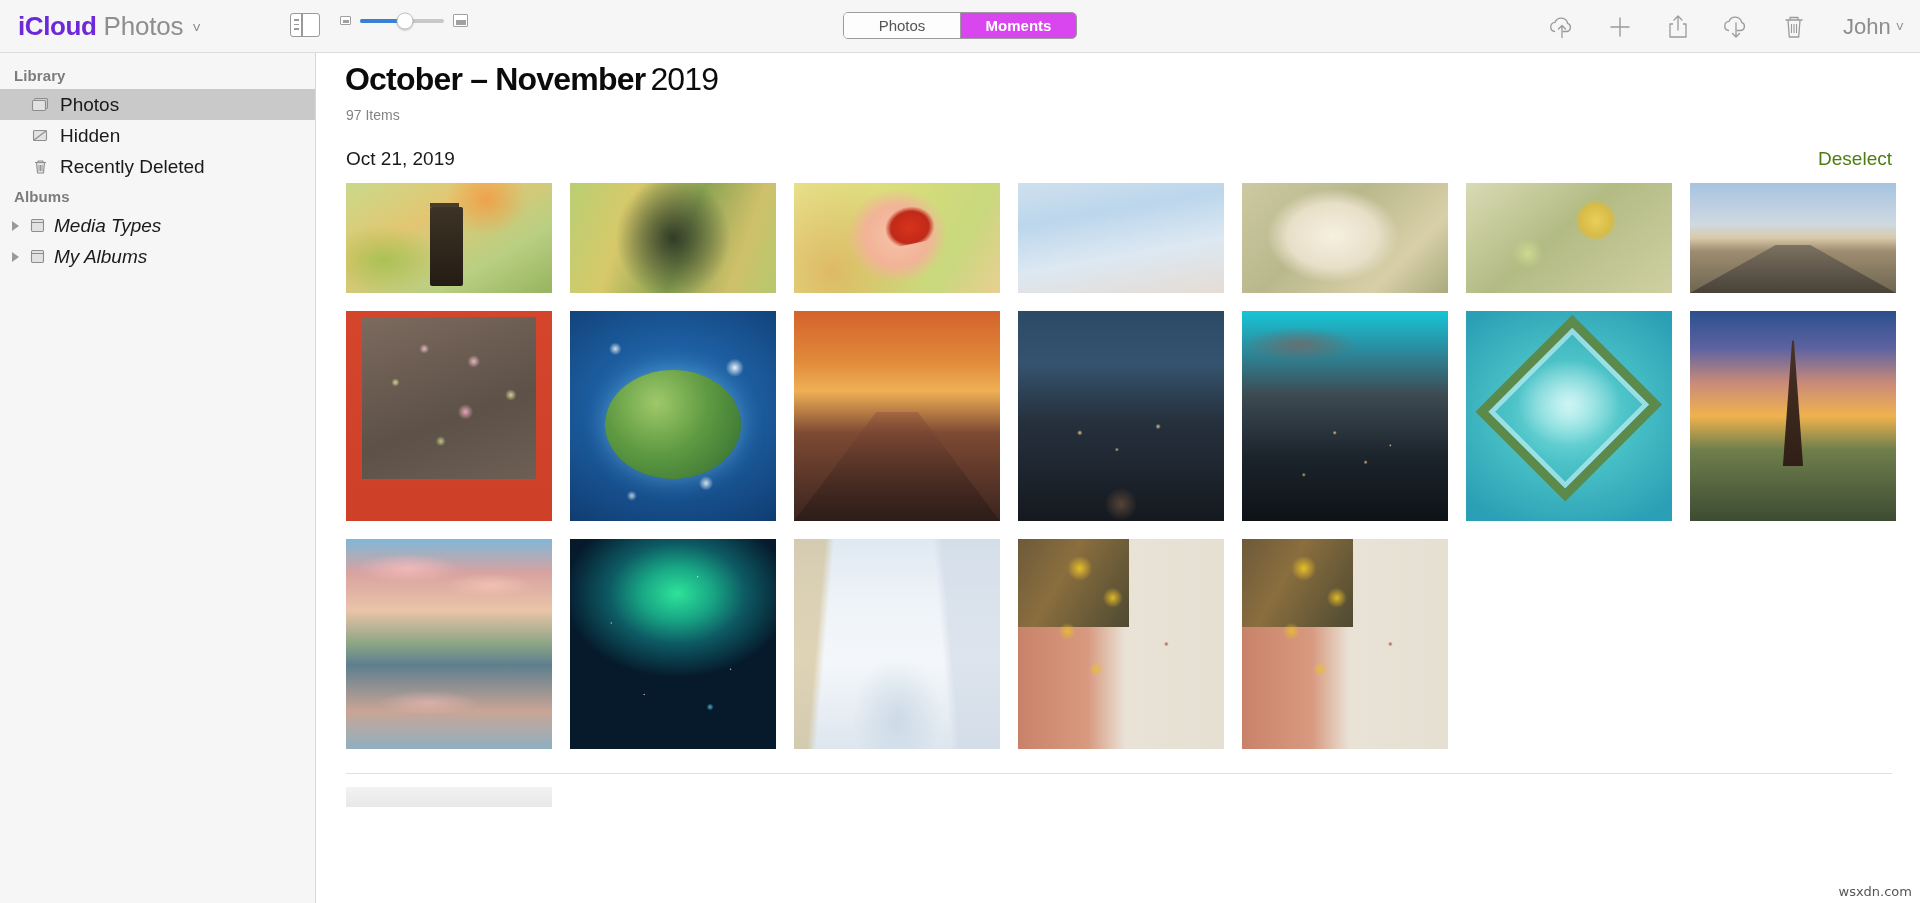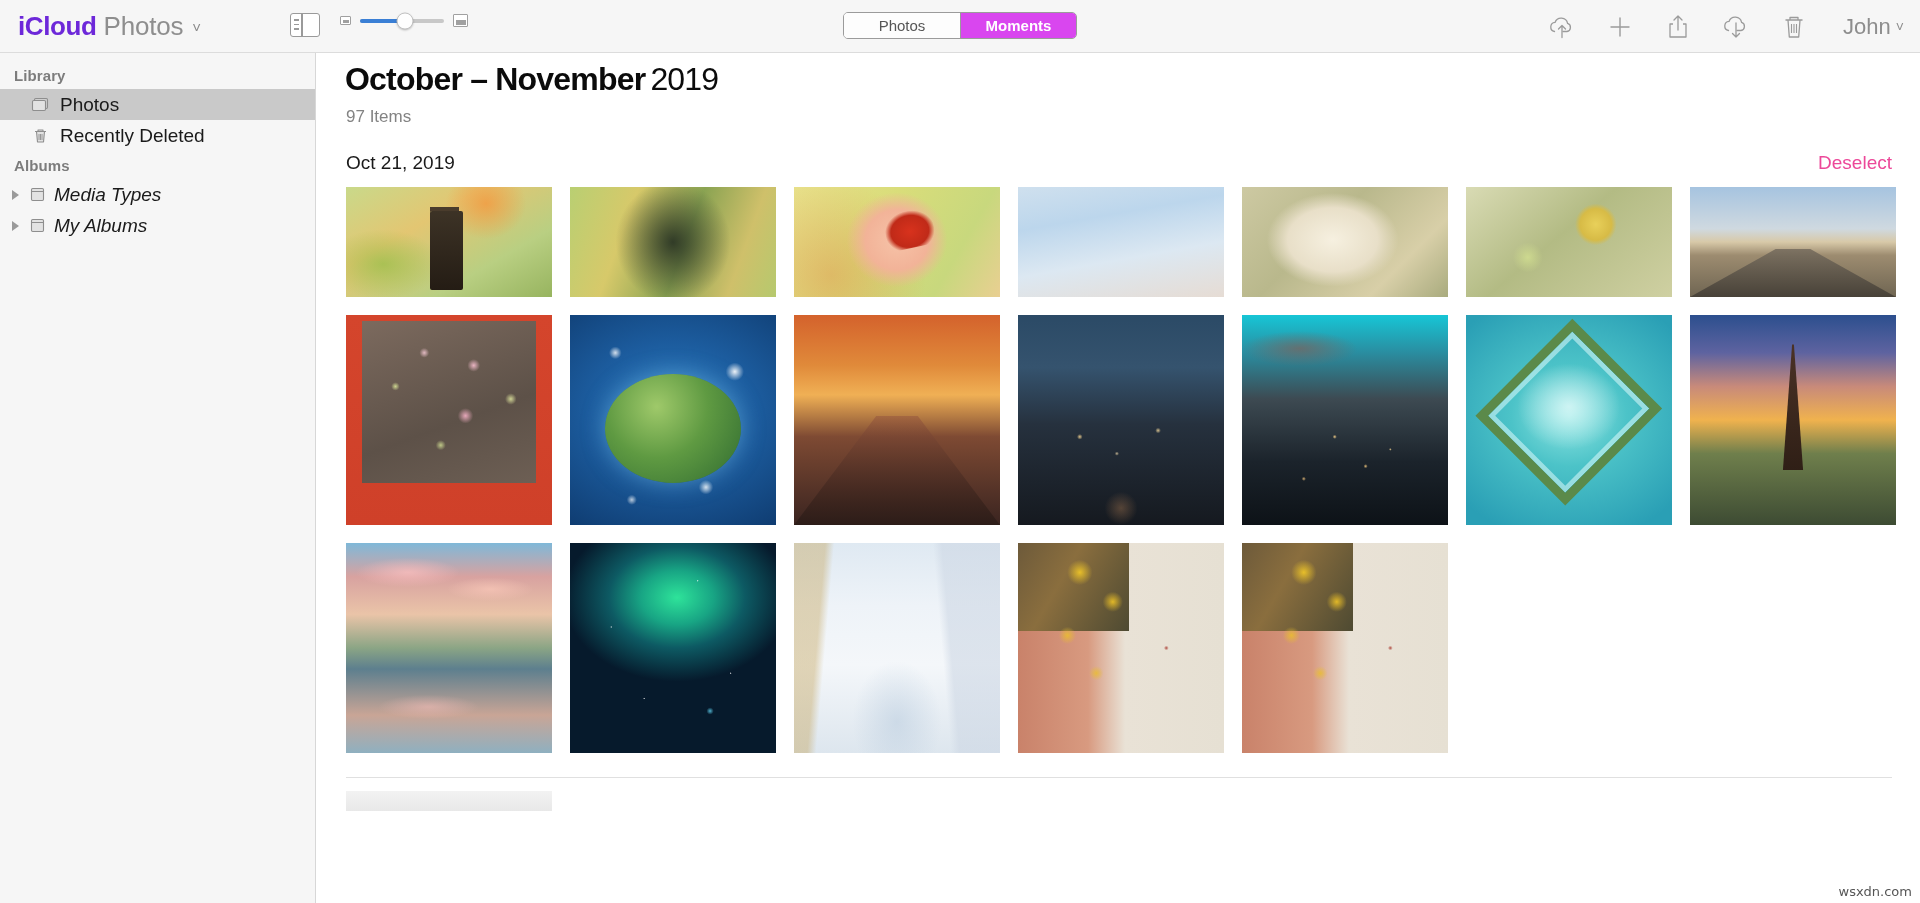--- a/index.html
+++ b/index.html
@@ -147,29 +147,29 @@
   }
   .page-title {
     margin: 8px 0 0 28px;
     font-size: 32px; letter-spacing: -0.8px; color: #0b0b0b;
     white-space: nowrap;
   }
   .page-title .range { font-weight: bold; }
   .page-title .year { font-weight: normal; margin-left: 5px; }
   .item-count {
     margin: 9px 0 0 29px;
-    font-size: 17px; color: #838383;
+    font-size: 14px; color: #838383;
   }
 
   .moment-header {
     display: flex; align-items: center; justify-content: space-between;
     margin: 25px 28px 0 29px;
   }
   .moment-date { font-size: 19px; color: #1a1a1a; }
-  .deselect { font-size: 19px; color: #ec4899; cursor: pointer; }
+  .deselect { font-size: 19px; color: #4d7c0f; cursor: pointer; }
 
   .photo-row {
     display: flex; margin-left: 29px; gap: 18px;
   }
   .photo-row.r1 { margin-top: 13px; }
   .photo-row.r2 { margin-top: 18px; }
   .photo-row.r3 { margin-top: 18px; }
 
   .thumb {
     position: relative;
@@ -471,20 +471,27 @@
   <div class="side-header">Library</div>
 
   <div class="side-item selected">
     <svg class="ic" viewBox="0 0 21 19">
       <rect x="4.5" y="3.5" width="13" height="10" rx="1.2" fill="#cfcfcf" stroke="#8e8e8e" stroke-width="1.1"></rect>
       <rect x="2.5" y="5.5" width="13" height="10" rx="1.2" fill="#e2e2e2" stroke="#8e8e8e" stroke-width="1.1"></rect>
     </svg>
     <span>Photos</span>
   </div>
 
+  <div class="side-item">
+    <svg class="ic" viewBox="0 0 21 19">
+      <rect x="3.5" y="4.5" width="13" height="10" rx="1.2" fill="#e2e2e2" stroke="#8e8e8e" stroke-width="1.1"></rect>
+      <path d="M3.5 14.5L16.5 4.5" stroke="#8e8e8e" stroke-width="1.1"></path>
+    </svg>
+    <span>Hidden</span>
+  </div>
 
   <div class="side-item">
     <svg class="ic" viewBox="0 0 21 19">
       <path d="M5 5.5h11M8 5.5V4h5v1.5M6.5 5.5L7.5 16h6l1-10.5" fill="#e2e2e2" stroke="#8e8e8e" stroke-width="1.1" stroke-linejoin="round"></path>
       <path d="M9 8v6M10.5 8v6M12 8v6" stroke="#8e8e8e" stroke-width=".9"></path>
     </svg>
     <span>Recently Deleted</span>
   </div>
 
   <div class="side-header">Albums</div>

